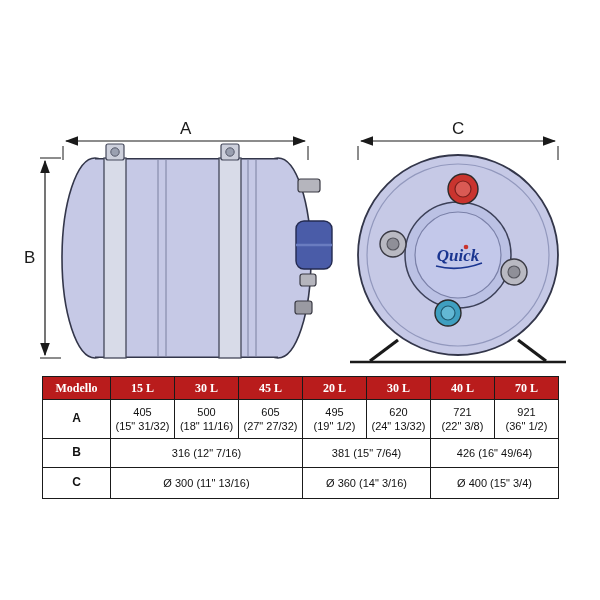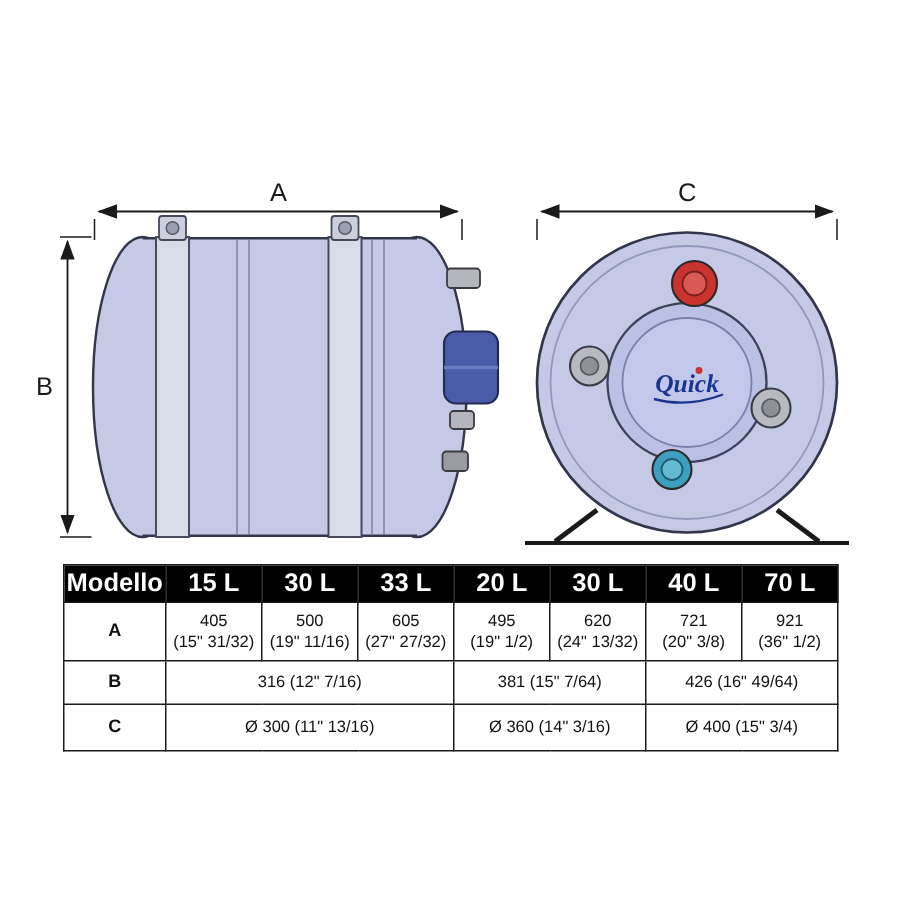--- a/index.html
+++ b/index.html
@@ -4,21 +4,21 @@
 <style>
   html,body{margin:0;padding:0;background:#ffffff;}
   .page{position:relative;width:600px;height:600px;background:#fff;font-family:"Liberation Sans",sans-serif;overflow:hidden;}
   .drawing-area{position:absolute;left:0;top:0;width:600px;height:370px;}
   .drawing-area svg{display:block;}
   .dim-label{font-family:"Liberation Sans",sans-serif;font-size:17px;fill:#1a1a1a;}
   .logo-text{font-family:"Liberation Serif",serif;font-style:italic;font-weight:bold;font-size:17px;fill:#1a3590;}
   table.spec-table{position:absolute;left:42px;top:376px;width:516px;border-collapse:collapse;table-layout:fixed;
     font-family:"Liberation Sans",sans-serif;font-size:11px;color:#111;}
   table.spec-table th, table.spec-table td{border:1px solid #1a1a1a;text-align:center;vertical-align:middle;padding:2px 1px;}
-  table.spec-table th{background:#000000;color:#ffffff;font-weight:bold;height:18px;font-size:17px;}
+  table.spec-table th{background:#b91c1c;color:#ffffff;font-weight:bold;height:18px;font-size:12px;font-family:Liberation Serif, serif;}
   table.spec-table td{background:#ffffff;white-space:pre-line;line-height:1.3;}
   td.rowlabel{font-weight:bold;font-size:12px;}
   tr.row-a td{height:34px;}
   tr.row-b td{height:24px;}
   tr.row-c td{height:26px;}
 </style>
 </head>
 <body>
 
 <div class="page">
@@ -140,42 +140,42 @@
       <col style="width:64px">
         <col style="width:64px">
         <col style="width:64px">
         <col style="width:64px">
     </colgroup>
     <thead>
       <tr>
         <th>Modello</th>
         <th>15 L</th>
         <th>30 L</th>
-        <th>33 L</th>
+        <th>45 L</th>
         <th>20 L</th>
         <th>30 L</th>
         <th>40 L</th>
         <th>70 L</th>
       </tr>
     </thead>
     <tbody>
       <tr class="row-a">
         <td class="rowlabel">A</td>
         <td>405
 (15" 31/32)</td>
         <td>500
-(19" 11/16)</td>
+(18" 11/16)</td>
         <td>605
 (27" 27/32)</td>
         <td>495
 (19" 1/2)</td>
         <td>620
 (24" 13/32)</td>
         <td>721
-(20" 3/8)</td>
+(22" 3/8)</td>
         <td>921
 (36" 1/2)</td>
       </tr>
       <tr class="row-b">
         <td class="rowlabel">B</td>
         <td colspan="3">316 (12" 7/16)</td>
         <td colspan="2">381 (15" 7/64)</td>
         <td colspan="2">426 (16" 49/64)</td>
       </tr>
       <tr class="row-c">

